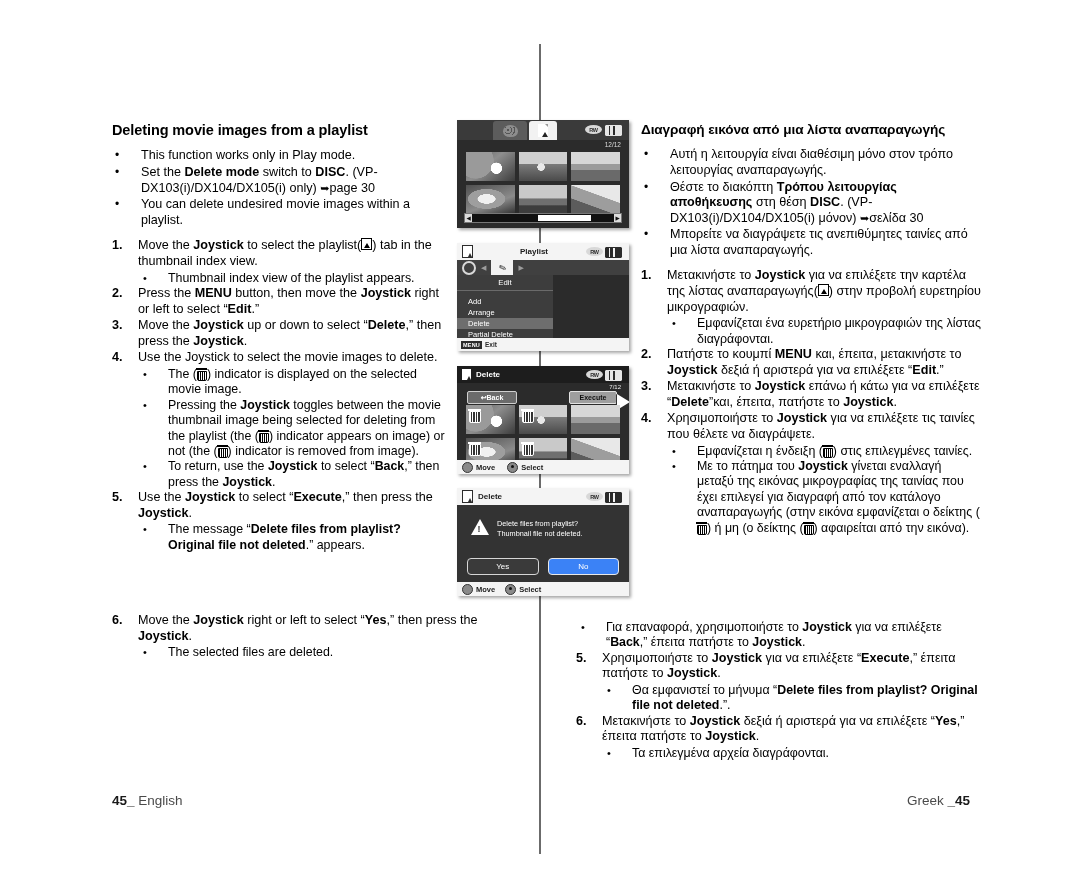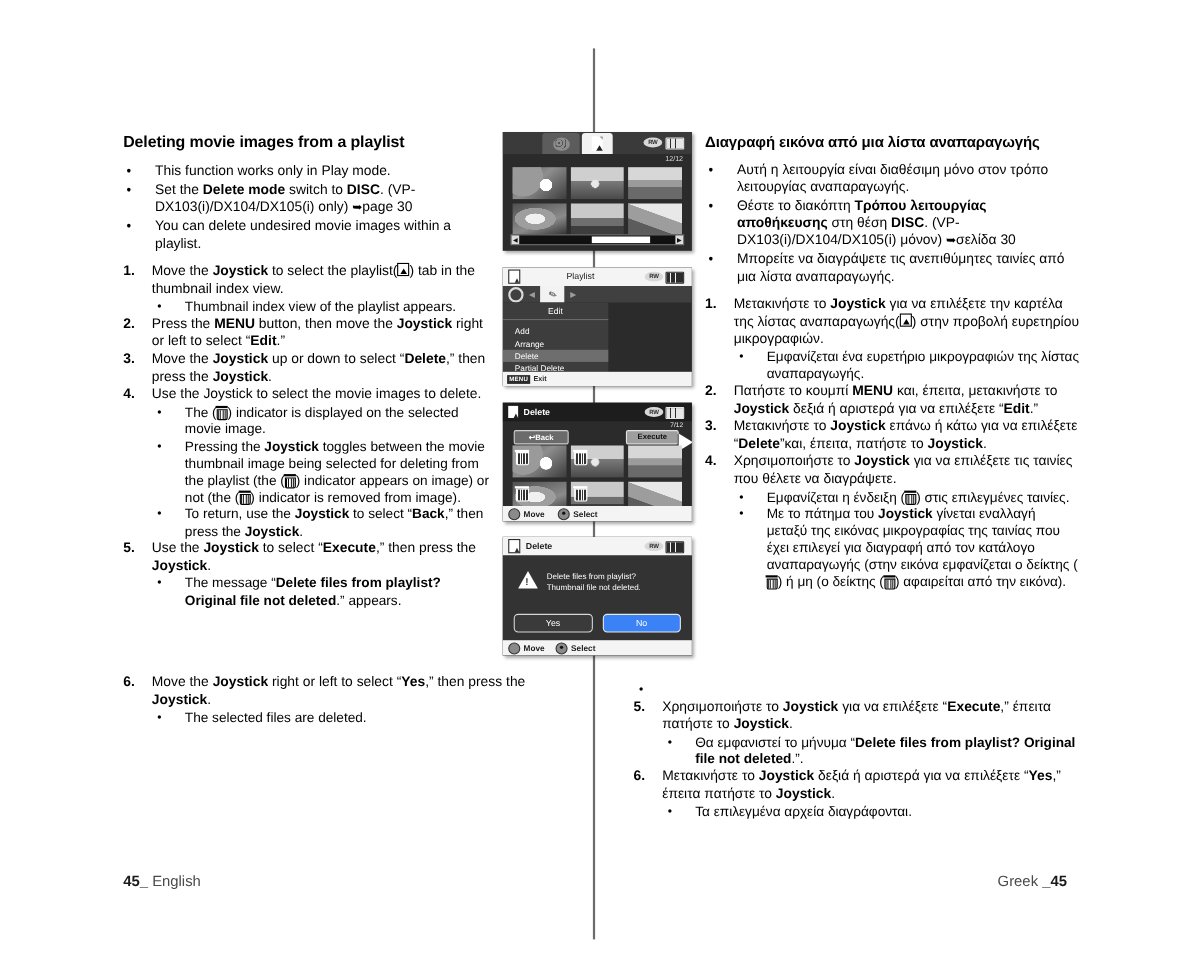--- a/index.html
+++ b/index.html
@@ -158,21 +158,21 @@
     content:"";position:absolute;left:0;top:3px;width:10px;height:9.5px;
     border:1.3px solid #fff;border-radius:0 0 2px 2px;
     background:repeating-linear-gradient(to right,#fff 0 1px,#333 1px 2.4px);
   }
   .th .trashmark:after{
     content:"";position:absolute;left:-1px;top:0.5px;width:13px;height:2px;background:#fff;
   }
 
   
   .s2-title{position:absolute;left:0;top:0;width:172px;height:17px;background:#f4f4f4;color:#1b1b1b;display:flex;align-items:center;}
-  .s2-title .ttl{font-size:8px;font-weight:normal;margin-left:2px;padding-left:40px;}
+  .s2-title .ttl{font-size:8px;font-weight:bold;margin-left:7px;padding-left:40px;}
   .s2-ico{width:9px;height:11px;background:#fff;border:1.2px solid #2b2b2b;margin-left:5px;position:relative;}
   .s2-ico:after{content:"";position:absolute;right:0.5px;bottom:0.5px;width:0;height:0;
     border-left:2.5px solid transparent;border-right:2.5px solid transparent;border-bottom:4px solid #2b2b2b;}
   .s2-title .ic-disc{top:4px;right:26px;}
   .s2-title .ic-batt{top:4px;border-color:#2b2b2b;
     background:linear-gradient(to right,#2b2b2b 0 3px,#f4f4f4 3px 4.3px,#2b2b2b 4.3px 7.3px,#f4f4f4 7.3px 8.6px,#2b2b2b 8.6px 11.6px);}
   .s2-tabs{position:absolute;left:0;top:17px;width:172px;height:15px;background:#404040;display:flex;align-items:center;}
   .s2-gear{width:10px;height:10px;border-radius:50%;border:2px solid #d9d9d9;margin-left:5px;}
   .s2-ar{color:#9c9c9c;font-size:7px;margin:0 5px;}
   .s2-pen{width:22px;height:15px;background:#f2f2f2;display:flex;align-items:center;justify-content:center;}
@@ -318,21 +318,21 @@
     </div>
 
     <div class="gap"></div>
 
     <div class="row n1">
       <div class="mk">1.</div>
       <div class="tx">Μετακινήστε το <b>Joystick</b> για να επιλέξετε την καρτέλα της λίστας αναπαραγωγής(<span class="tinybox"></span>) στην προβολή ευρετηρίου μικρογραφιών.</div>
     </div>
     <div class="row b2">
       <div class="mk">•</div>
-      <div class="tx">Εμφανίζεται ένα ευρετήριο μικρογραφιών της λίστας αναπαραγωγής.</div>
+      <div class="tx">Εμφανίζεται ένα ευρετήριο μικρογραφιών της λίστας διαγράφονται.</div>
     </div>
 
     <div class="row n1">
       <div class="mk">2.</div>
       <div class="tx">Πατήστε το κουμπί <b>MENU</b> και, έπειτα, μετακινήστε το <b>Joystick</b> δεξιά ή αριστερά για να επιλέξετε “<b>Edit</b>.”</div>
     </div>
 
     <div class="row n1">
       <div class="mk">3.</div>
       <div class="tx">Μετακινήστε το <b>Joystick</b> επάνω ή κάτω για να επιλέξετε “<b>Delete</b>”και, έπειτα, πατήστε το <b>Joystick</b>.</div>
@@ -348,20 +348,21 @@
     </div>
     <div class="row b2">
       <div class="mk">•</div>
       <div class="tx">Με το πάτημα του <b>Joystick</b> γίνεται εναλλαγή μεταξύ της εικόνας μικρογραφίας της ταινίας που έχει επιλεγεί για διαγραφή από τον κατάλογο αναπαραγωγής (στην εικόνα εμφανίζεται ο δείκτης (<span class="trash"></span>) ή μη (ο δείκτης (<span class="trash"></span>) αφαιρείται από την εικόνα).</div>
     </div>
   </div>
 
   <div style="position:absolute;left:562px;top:620px;width:420px;">
     <div class="row b2" style="padding-left:14px;">
       <div class="mk">•</div>
+      <div class="tx">Για επαναφορά, χρησιμοποιήστε το <b>Joystick</b> για να επιλέξετε “<b>Back</b>,” έπειτα πατήστε το <b>Joystick</b>.</div>
     </div>
     <div class="row n1" style="padding-left:14px;">
       <div class="mk">5.</div>
       <div class="tx">Χρησιμοποιήστε το <b>Joystick</b> για να επιλέξετε “<b>Execute</b>,” έπειτα πατήστε το <b>Joystick</b>.</div>
     </div>
     <div class="row b2" style="padding-left:40px;">
       <div class="mk">•</div>
       <div class="tx">Θα εμφανιστεί το μήνυμα “<b>Delete files from playlist? Original file not deleted</b>.”.</div>
     </div>
     <div class="row n1" style="padding-left:14px;">

